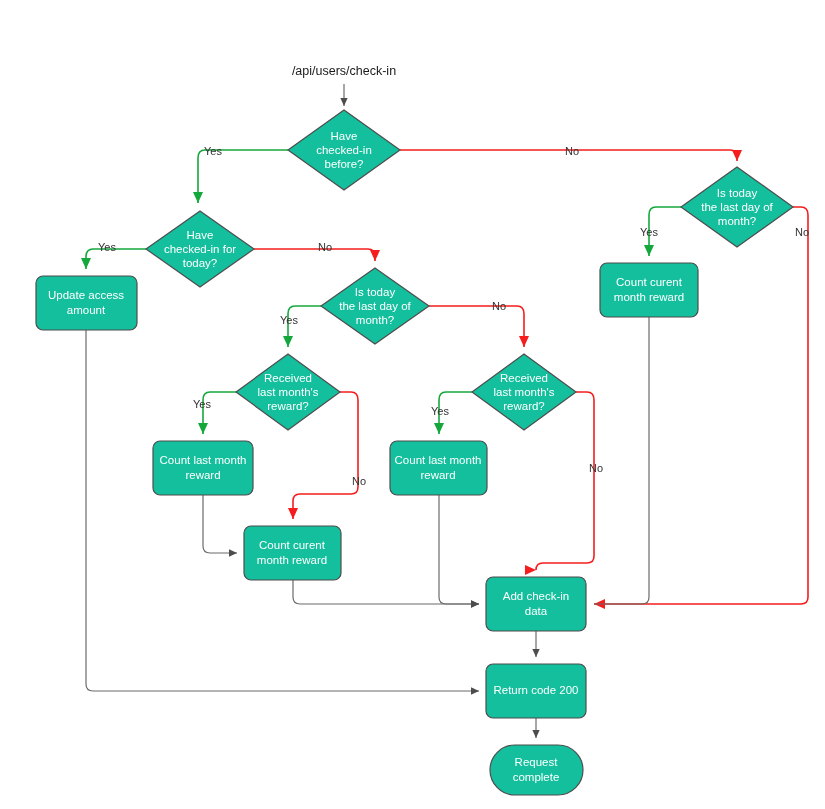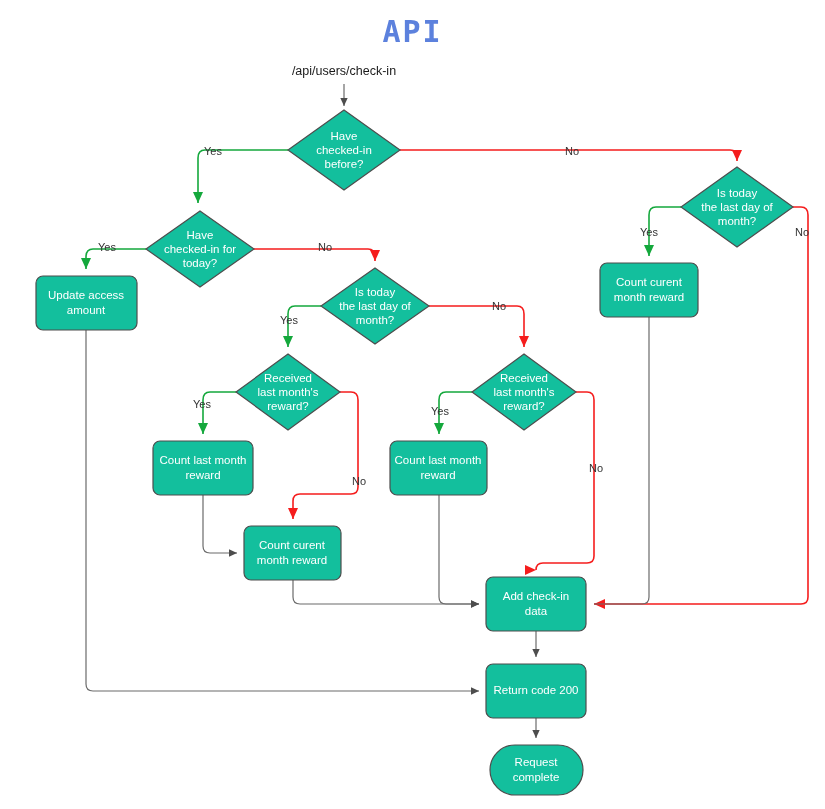--- a/index.html
+++ b/index.html
@@ -21,21 +21,20 @@
     position:absolute;left:0;top:14px;width:825px;text-align:center;
     font-family:"DejaVu Sans Mono","Liberation Mono",monospace;
     font-weight:bold;font-size:30px;letter-spacing:2px;color:#5c81dd;
   }
 </style>
 </head>
 <body>
 
 <div id="canvas">
 
-  <div id="title">API</div>
 
   <svg id="flow" viewBox="0 0 825 809">
     <defs>
       <marker id="ah-gray" markerWidth="9" markerHeight="9" refX="7" refY="3.2" orient="auto">
         <path d="M0,0 L7,3.2 L0,6.4 z" fill="#4d4d4d"></path>
       </marker>
       <marker id="ah-green" markerWidth="9" markerHeight="9" refX="7" refY="3.2" orient="auto">
         <path d="M0,0 L7,3.2 L0,6.4 z" fill="#14a83c"></path>
       </marker>
       <marker id="ah-red" markerWidth="9" markerHeight="9" refX="7" refY="3.2" orient="auto">

